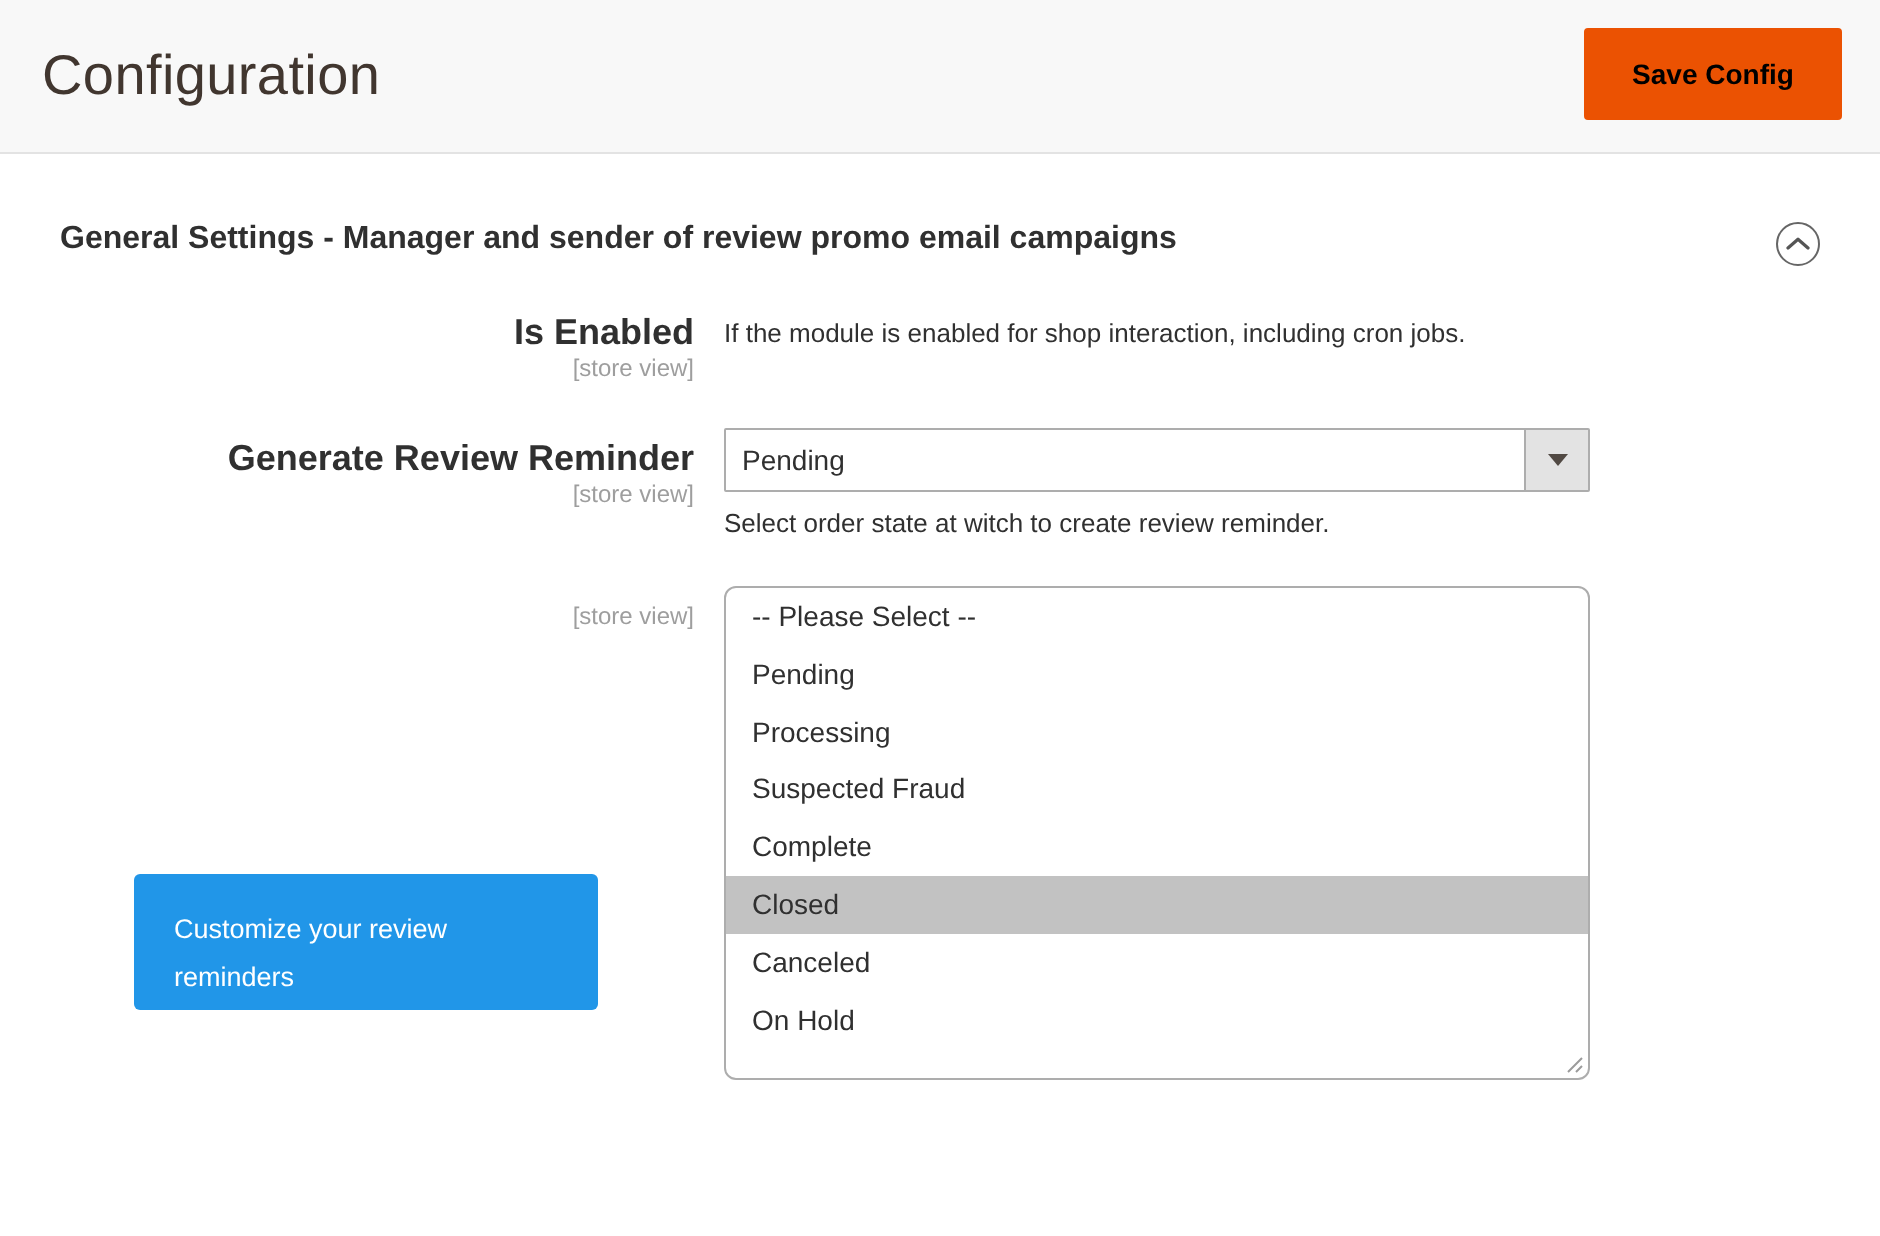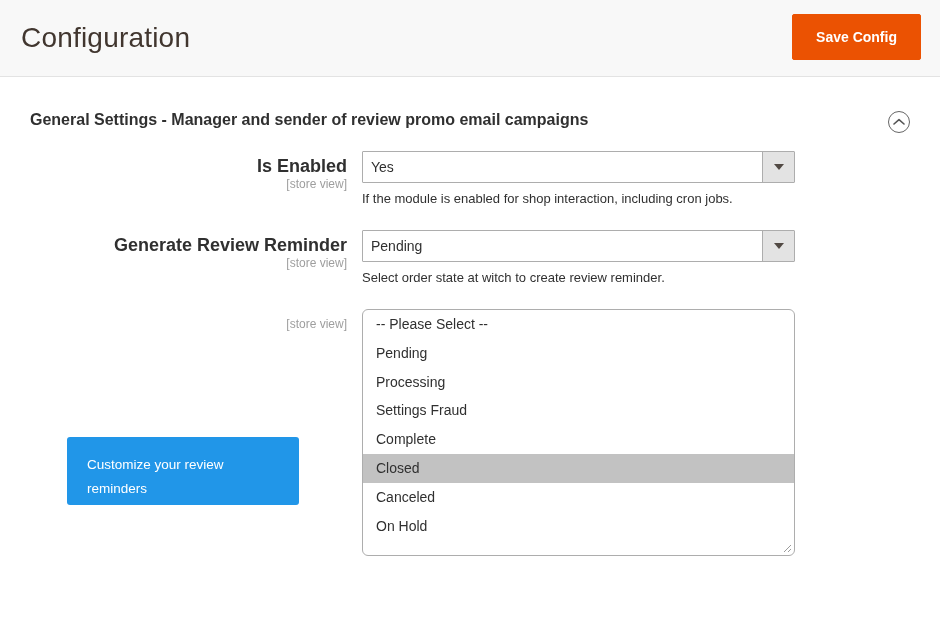--- a/index.html
+++ b/index.html
@@ -35,21 +35,21 @@
   }
   .save-config-button {
     position: absolute;
     right: 19px;
     top: 14px;
     width: 129px;
     height: 46px;
     background: #eb5202;
     border: 1px solid #eb5202;
     border-radius: 2px;
-    color: #ffffff;
+    color: #000000;
     font-size: 14px;
     font-weight: 700;
     font-family: "Liberation Sans", sans-serif;
     cursor: pointer;
     padding: 0;
     line-height: 44px;
     text-align: center;
   }
 
   
@@ -238,26 +238,20 @@
 </button>
 
 <div class="form-body">
 
   <div class="field-row">
     <div class="field-label-col">
       <span class="field-label">Is Enabled</span>
       <span class="field-scope">[store view]</span>
     </div>
     <div class="field-control-col">
-      <div class="select-wrap">
-        <span class="select-value">Yes</span>
-        <span class="select-arrow-btn">
-          <span class="caret-down"></span>
-        </span>
-      </div>
       <div class="field-note">If the module is enabled for shop interaction, including cron jobs.</div>
     </div>
   </div>
 
   <div class="field-row">
     <div class="field-label-col">
       <span class="field-label">Generate Review Reminder</span>
       <span class="field-scope">[store view]</span>
     </div>
     <div class="field-control-col">
@@ -274,21 +268,21 @@
   <div class="field-row">
     <div class="field-label-col">
       <span class="field-scope">[store view]</span>
     </div>
     <div class="field-control-col">
       <div class="multiselect">
         <div id="ms-options">
             <div class="multiselect-option">-- Please Select --</div>
             <div class="multiselect-option">Pending</div>
             <div class="multiselect-option">Processing</div>
-            <div class="multiselect-option">Settings Fraud</div>
+            <div class="multiselect-option">Suspected Fraud</div>
             <div class="multiselect-option">Complete</div>
             <div class="multiselect-option selected">Closed</div>
             <div class="multiselect-option">Canceled</div>
             <div class="multiselect-option">On Hold</div>
           </div>
         <svg class="resize-grip" viewBox="0 0 12 12" aria-hidden="true">
           <path d="M11 4 L4 11 M11 8 L8 11" stroke="#9b9b9b" stroke-width="1" fill="none"></path>
         </svg>
       </div>
     </div>

